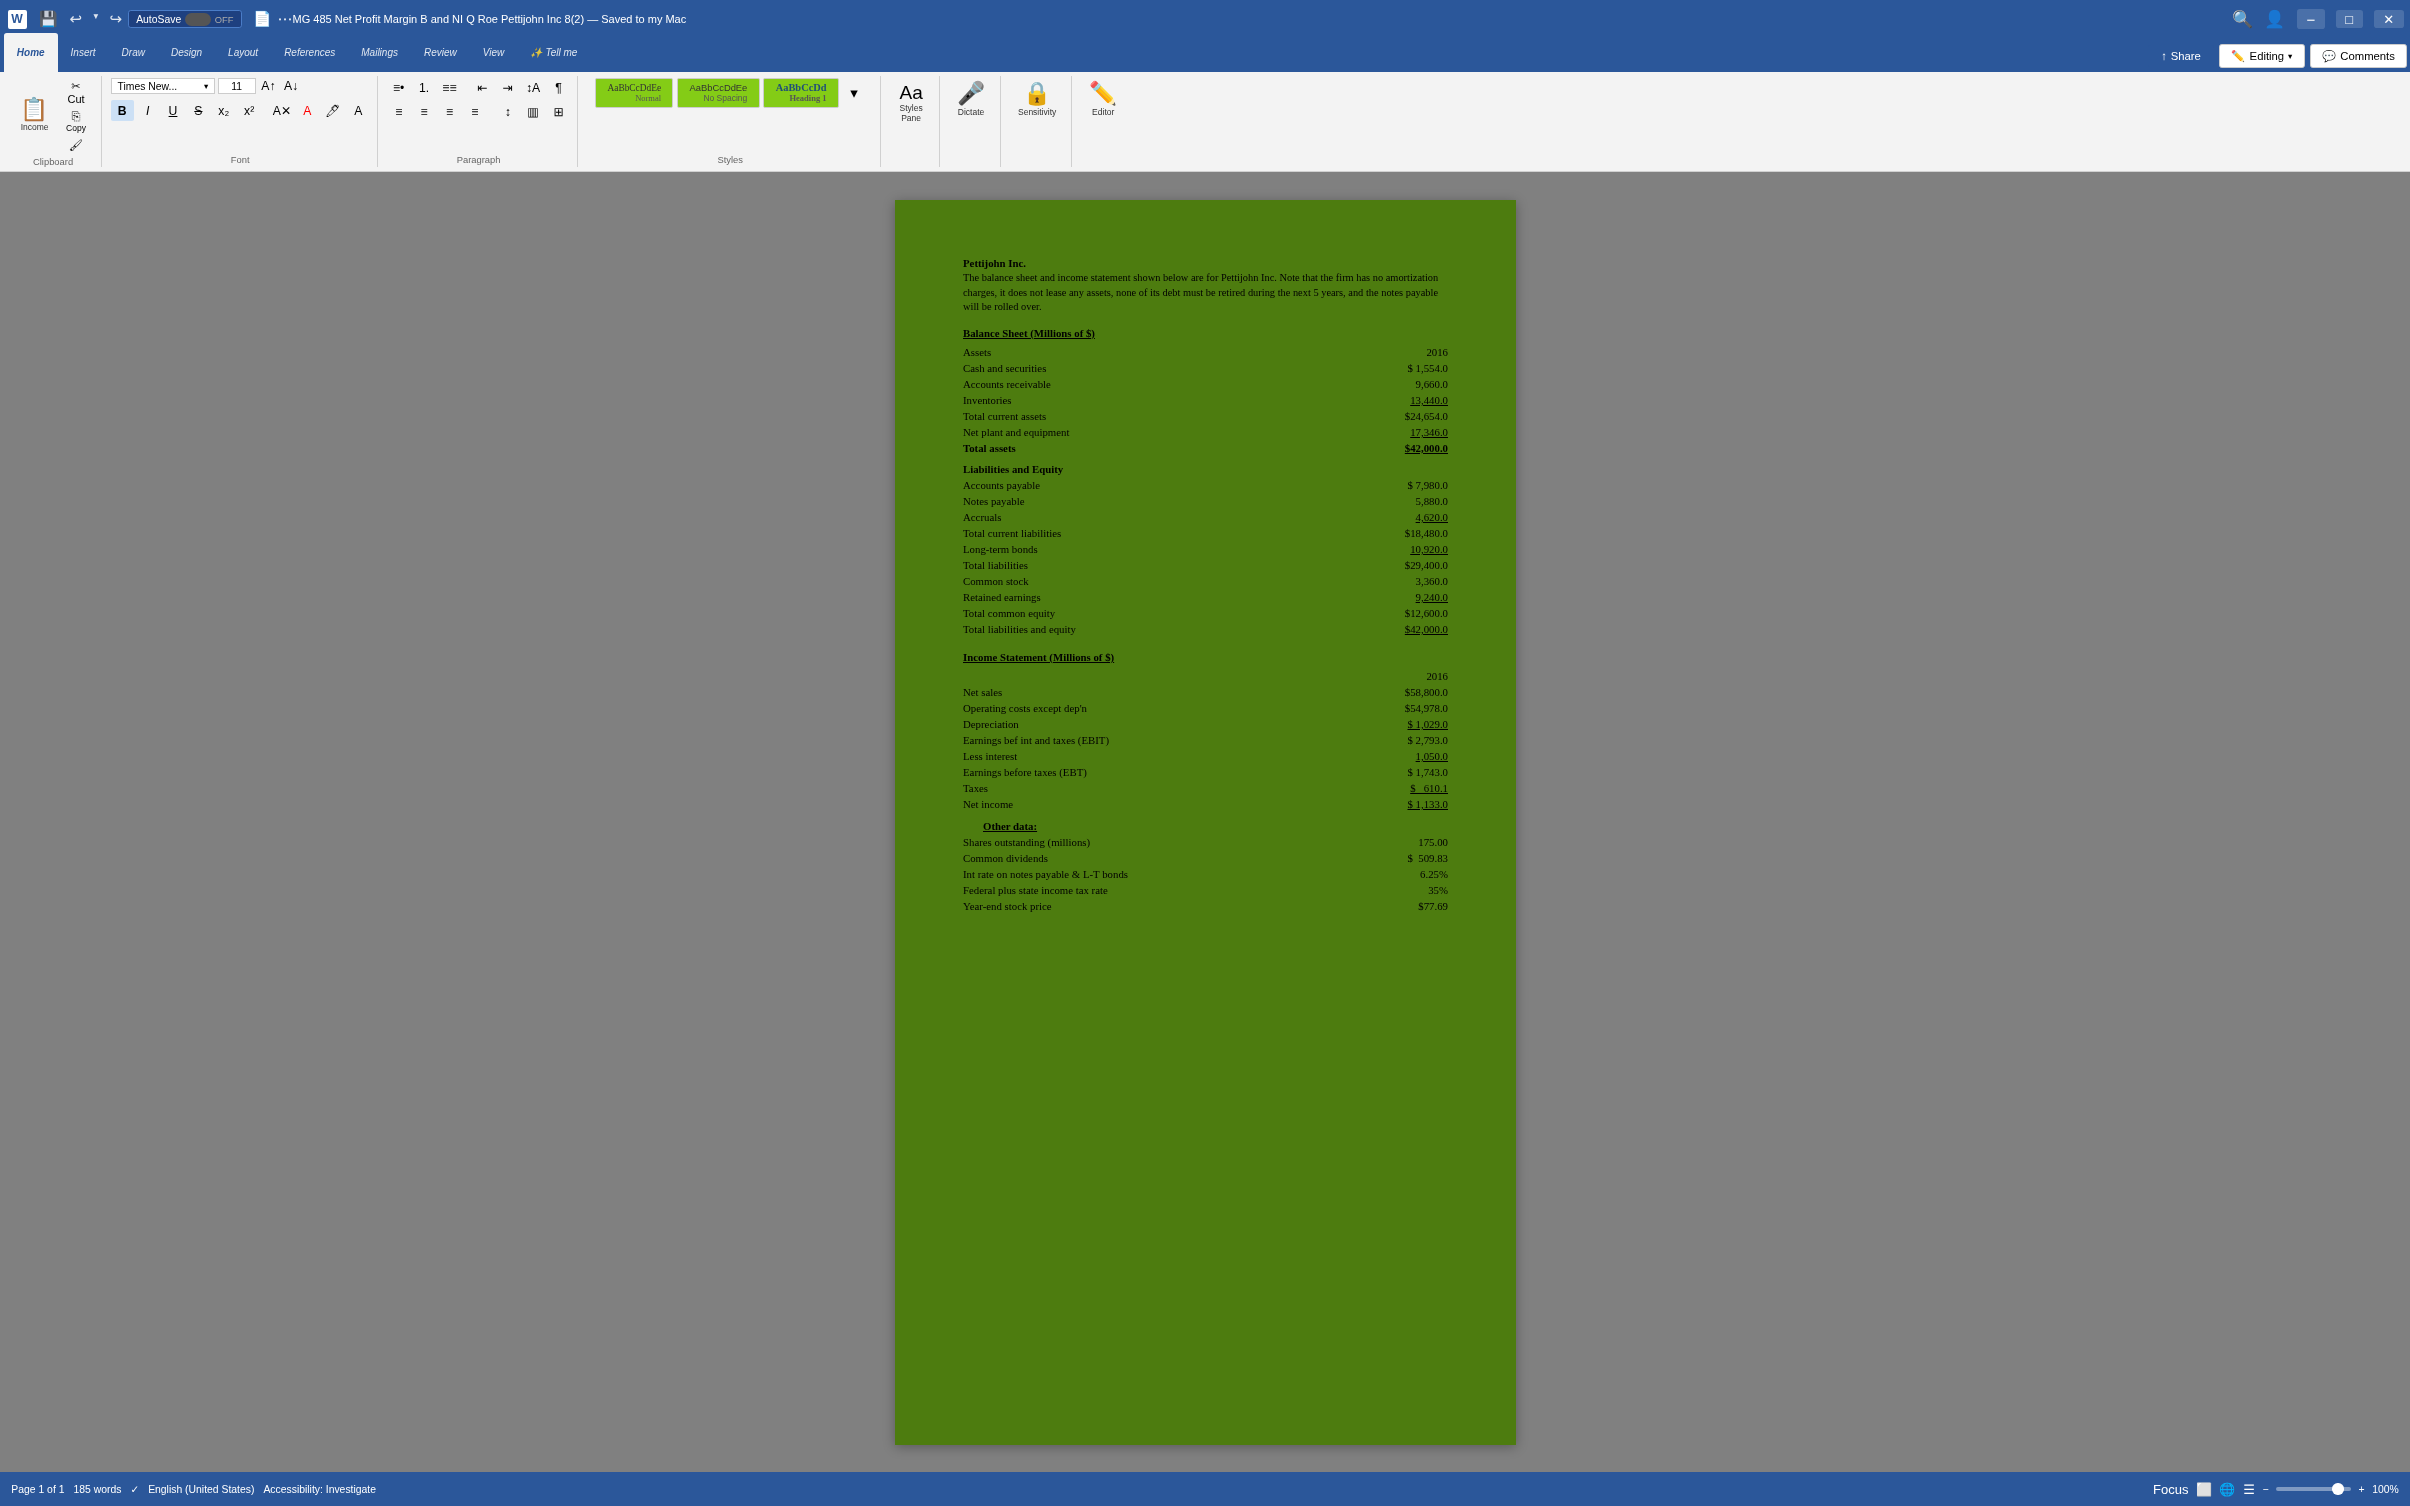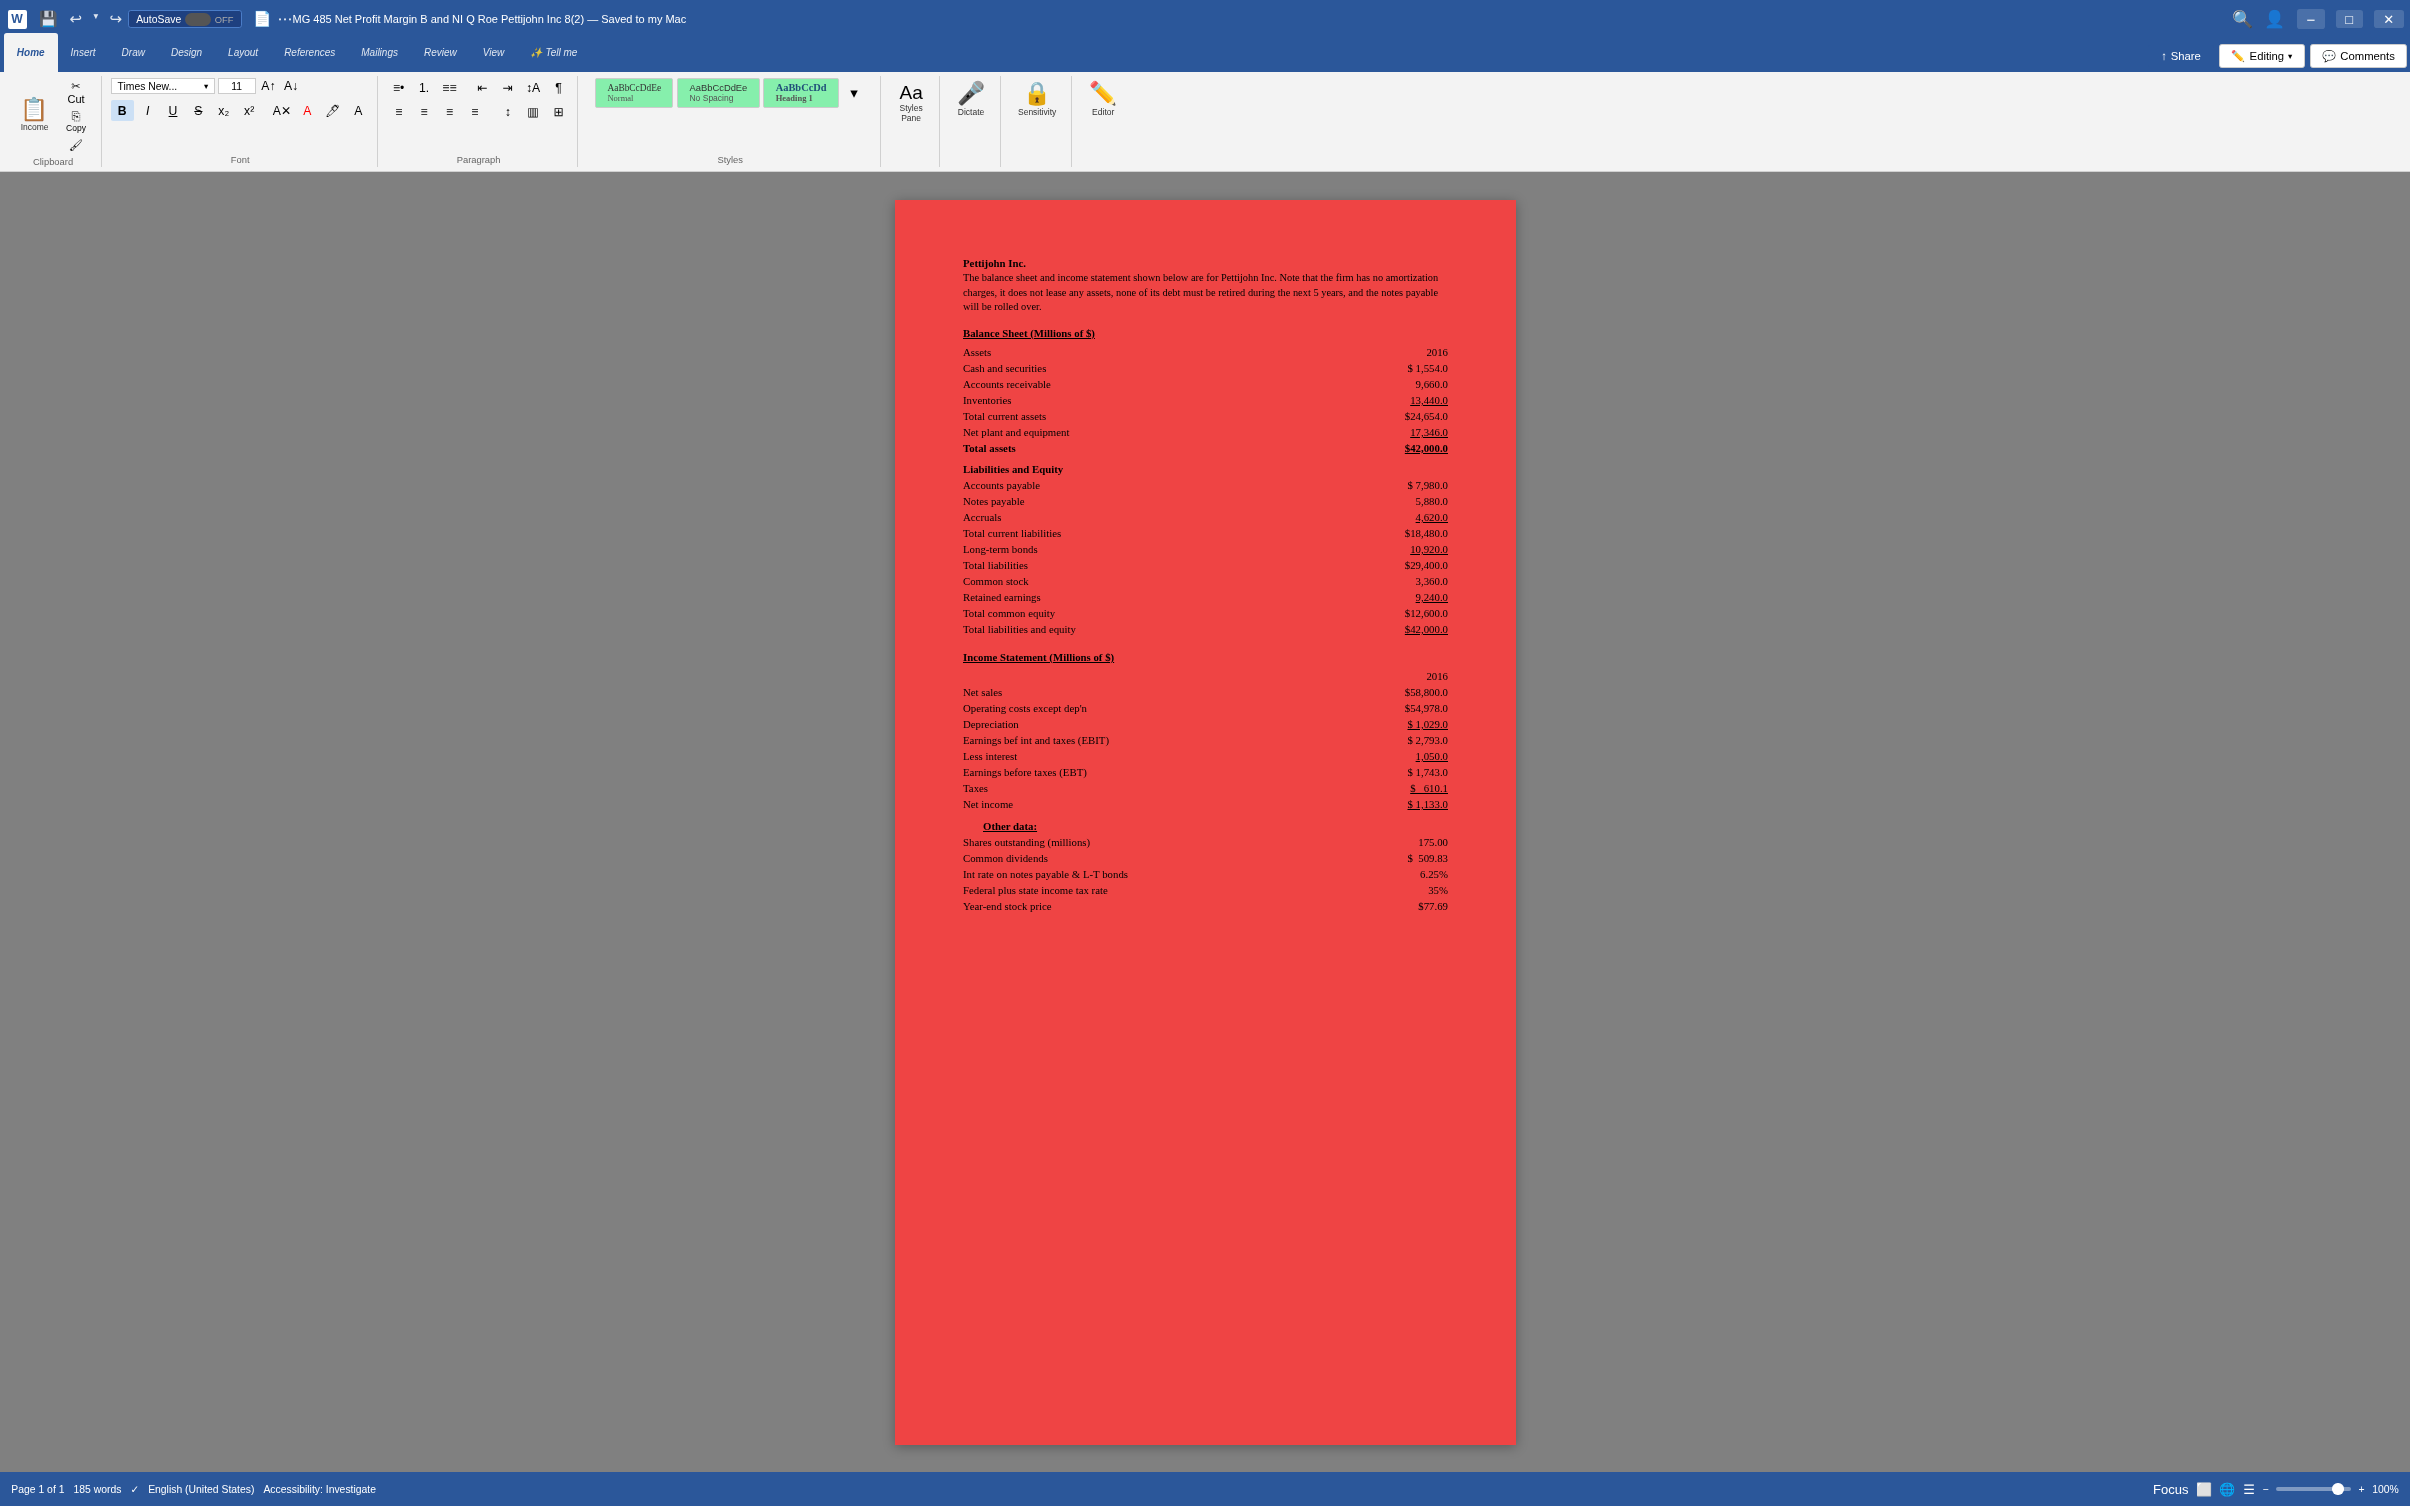--- a/index.html
+++ b/index.html
@@ -172,23 +172,23 @@
       display: flex;
       gap: 3.8px;
       align-items: center;
     }
     .style-item {
       border: 0.9px solid #ccc;
       border-radius: 1.9px;
       padding: 3.8px 11.3px;
       font-size: 10.4px;
       cursor: pointer;
-      background: #86efac;
+      background: #84cc16;
       min-width: 66px;
-      text-align: left;
+      text-align: right;
     }
     .style-item.normal { font-family: serif; }
     .style-item.no-spacing { font-family: sans-serif; }
     .style-item.heading1 { font-family: serif; font-size: 12.2px; color: #1f4e79; font-weight: bold; }
     .share-btn {
       background: #2b579a;
       color: white;
       border: none;
       border-radius: 2.8px;
       padding: 4.7px 13px;
@@ -224,21 +224,21 @@
     
     .document-area {
       background: #808080;
       display: flex;
       justify-content: center;
       padding: 28px 0;
       height: calc(1507px - 38px - 34px - 100px - 34px);
       overflow-y: auto;
     }
     .document-page {
-      background: #ef4444;
+      background: #4d7c0f;
       width: 621px;
       min-height: 800px;
       box-shadow: 0 1.9px 11.3px rgba(0,0,0,0.3);
       padding: 56px 68px;
       font-family: 'Times New Roman', Times, serif;
       font-size: 10.8px;
       line-height: 1.4;
     }
 
     

